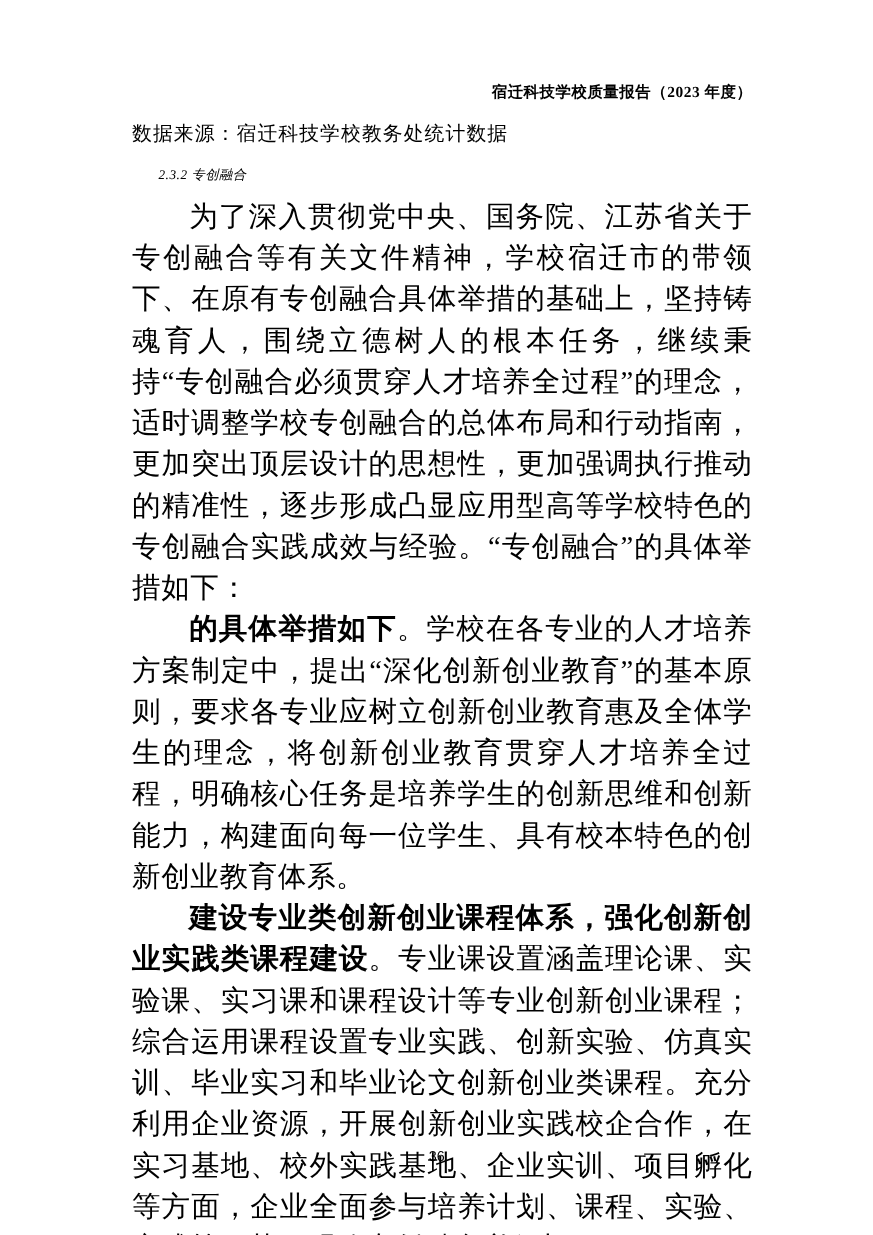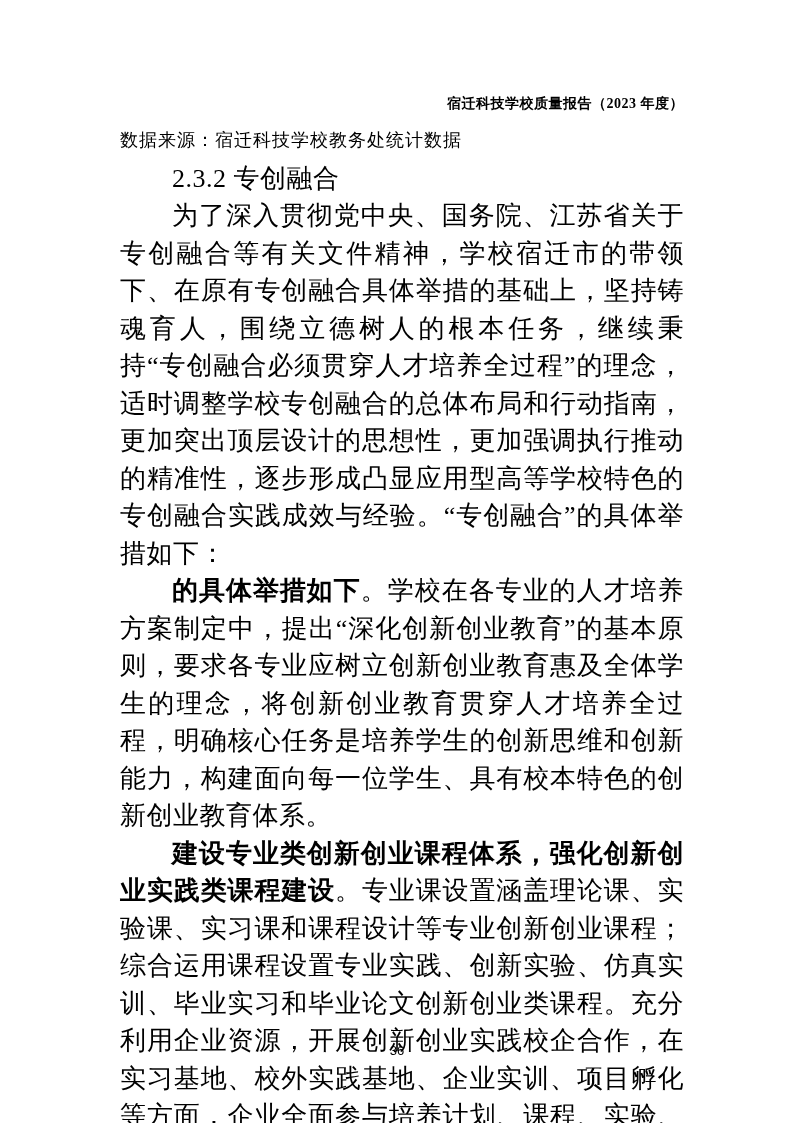--- a/index.html
+++ b/index.html
@@ -18,33 +18,33 @@
     padding: 74px 110px 0 120px;
     overflow: hidden;
   }
   .running-header {
     font-size: 14px;
     line-height: 22px;
     font-weight: bold;
     text-align: right;
     margin-bottom: 7px;
     letter-spacing: 0.5px;
-    margin-top: 19px;
   }
   .caption-line {
     font-size: 18px;
     line-height: 37.5px;
     text-align: left;
     letter-spacing: 1px;
   }
   .section-heading {
-    font-size: 26px;
+    font-size: 12px;
     line-height: 37.5px;
     text-indent: 2em;
     letter-spacing: 0.5px;
+    font-style: italic;
   }
   .body-paragraph {
     margin: 0;
     font-size: 26px;
     line-height: 37.5px;
     text-align: justify;
     text-justify: inter-ideograph;
     text-indent: 2em;
     letter-spacing: 0.5px;
     word-break: break-all;

